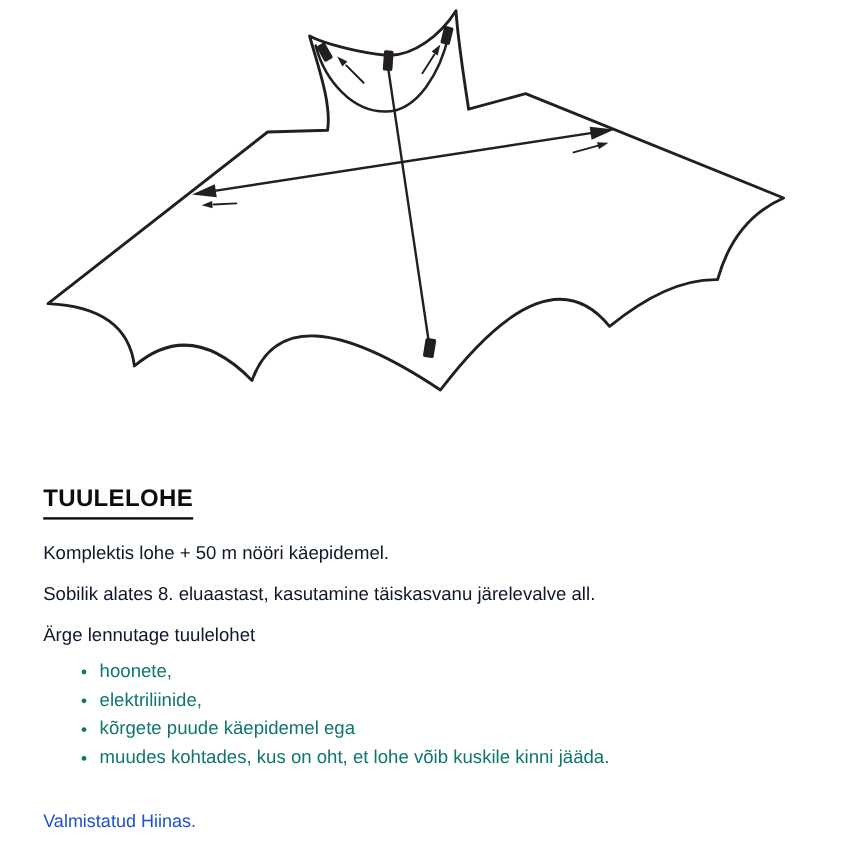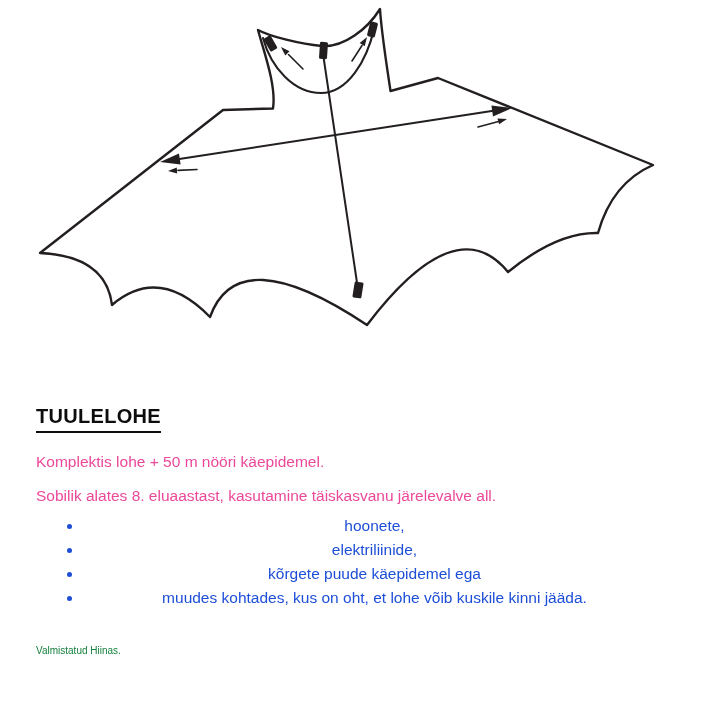--- a/index.html
+++ b/index.html
@@ -37,41 +37,40 @@
     font-weight: 700;
     letter-spacing: 0.3px;
     color: #0d0d0d;
     border-bottom: 2.5px solid #0d0d0d;
     padding-bottom: 2px;
   }
   .doc-par {
     margin: 14px 0 0 0;
     font-size: 15.5px;
     line-height: 20px;
-    color: #ec4899;
+    color: #0f172a;
   }
   .doc-par.first {
     margin-top: 19px;
   }
   .doc-list {
     margin: 8px 0 0 0;
     padding: 0 0 0 47px;
     list-style: disc outside;
   }
   .doc-list li {
     font-size: 15.5px;
     line-height: 24px;
-    color: #1d4ed8;
-    text-align: center;
+    color: #0f766e;
   }
   .doc-footer {
     margin: 31px 0 13px 0;
-    font-size: 10px;
+    font-size: 15px;
     line-height: 20px;
-    color: #15803d;
+    color: #1d4ed8;
   }
 </style>
 </head>
 <body>
 
 <div class="page">
 
   <svg class="kite-figure" viewBox="0 0 706 360" width="706" height="360" xmlns="http://www.w3.org/2000/svg">
     <g stroke="#231f20" fill="none" stroke-linejoin="round" stroke-linecap="round">
 
@@ -121,20 +120,21 @@
       <polygon points="281,47 289.5,51.3 285.3,55.5"></polygon>
       <polygon points="367,37 364.7,46.2 359.7,43"></polygon>
     </g>
   </svg>
 
   <div class="text-block">
     <h1 class="doc-title">TUULELOHE</h1>
 
     <p class="doc-par first">Komplektis lohe + 50 m nööri käepidemel.</p>
     <p class="doc-par">Sobilik alates 8. eluaastast, kasutamine täiskasvanu järelevalve all.</p>
+    <p class="doc-par">Ärge lennutage tuulelohet</p>
 
     <ul class="doc-list">
       <li>hoonete,</li>
       <li>elektriliinide,</li>
       <li>kõrgete puude käepidemel ega</li>
       <li>muudes kohtades, kus on oht, et lohe võib kuskile kinni jääda.</li>
     </ul>
 
     <p class="doc-footer">Valmistatud Hiinas.</p>
   </div>

